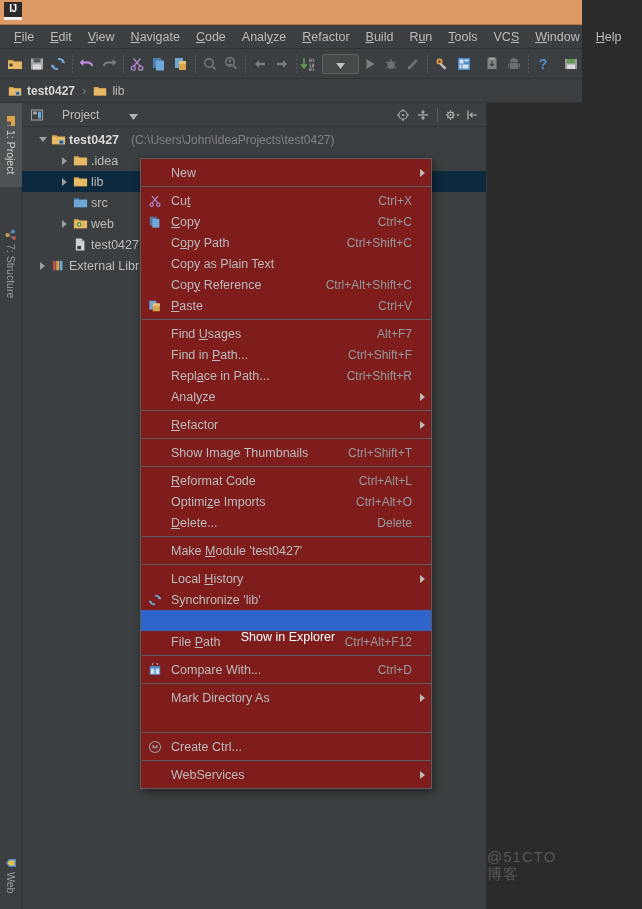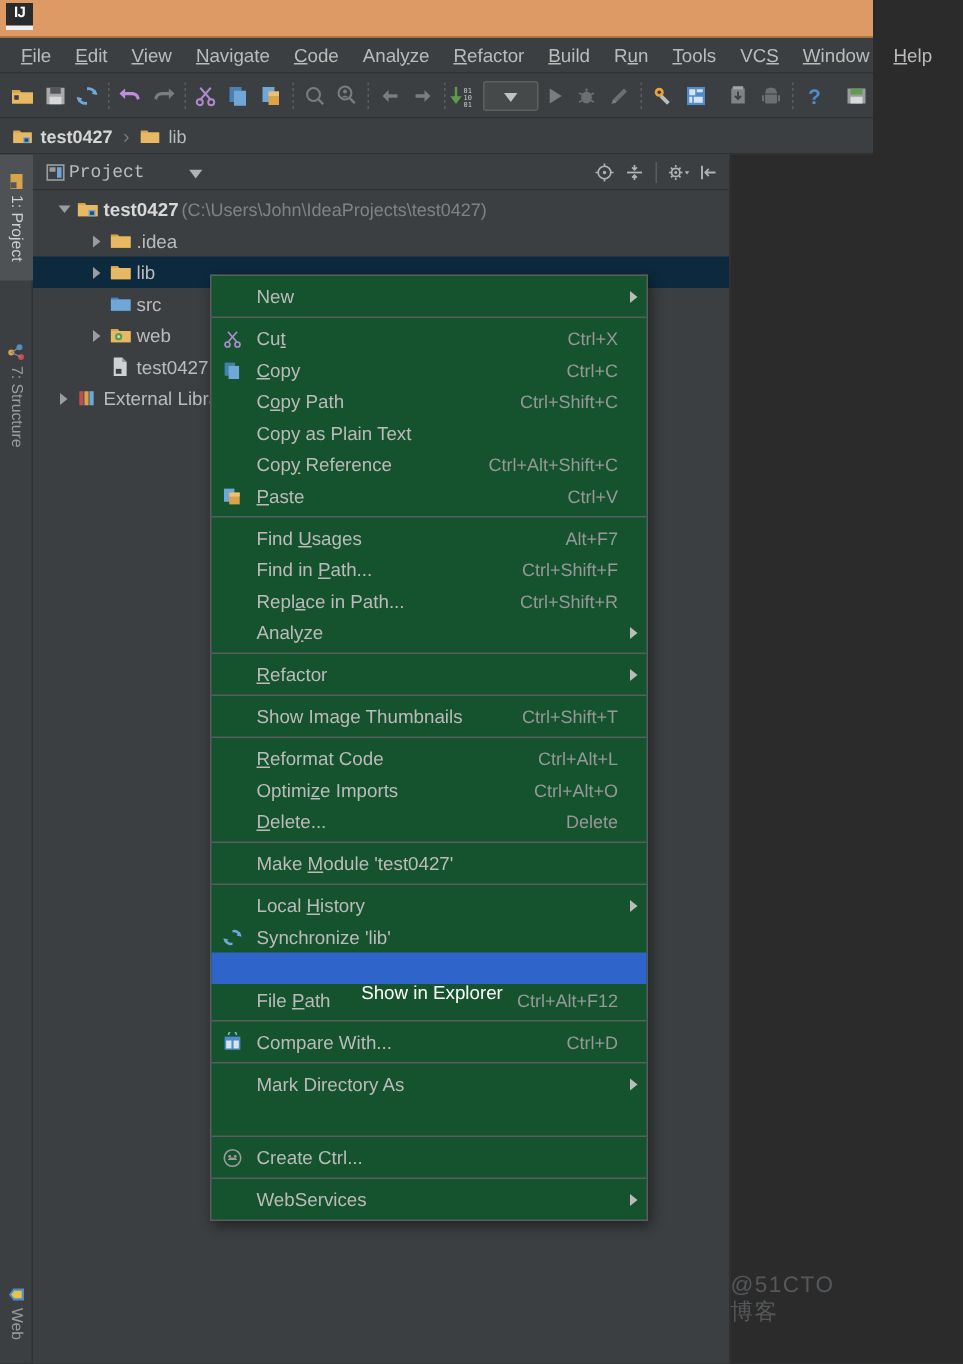--- a/index.html
+++ b/index.html
@@ -77,53 +77,53 @@
     padding: 4px 0;
   }
   .vtab.sel { background: #4e5254; color: #cfcfcf; }
   .vtab-ico { transform: rotate(90deg); display: block; }
 
   
   .projpanel { width: 465px; background: #3c3f41; display: flex; flex-direction: column; flex: none;
                border-right: 1px solid #2f3132; }
   .projhead { height: 24px; display: flex; align-items: center; background: #3c3f41;
               border-bottom: 1px solid #2f3132; padding: 0 4px; }
-  .projhead-title { color: #bbbbbb; font-size: 12px; margin-left: 2px; font-family: Liberation Mono, monospace; }
+  .projhead-title { color: #bbbbbb; font-size: 12px; margin-left: 18px; }
   .projhead-spacer { flex: 1; }
   .projhead-btn { width: 20px; height: 20px; display: flex; align-items: center; justify-content: center; }
   .hsep { width: 1px; height: 14px; background: #5a5d5f; margin: 0 4px; }
 
   .tree { flex: 1; background: #3c3f41; padding-top: 2px; position: relative; }
   .trow { height: 21px; display: flex; align-items: center; font-size: 12.5px; color: #bbbbbb;
           white-space: nowrap; padding-right: 6px; }
   .trow.sel { background: #0d293e; }
   .twist { width: 13px; height: 21px; display: flex; align-items: center; justify-content: center; flex: none; }
   .tri { width: 0; height: 0; border-left: 5px solid #9a9c9e; border-top: 4px solid transparent;
          border-bottom: 4px solid transparent; }
   .tri.open { border-left: 4px solid transparent; border-right: 4px solid transparent;
               border-top: 5px solid #9a9c9e; border-bottom: 0; }
   .tico { width: 18px; height: 21px; display: flex; align-items: center; justify-content: center; flex: none; }
   .tlabel { margin-left: 2px; }
   .tlabel.bold { font-weight: bold; color: #d8d8d8; }
-  .tpath { color: #808385; margin-left: 2px; font-size: 12px; }
+  .tpath { color: #808385; margin-left: 12px; font-size: 12px; }
 
   
   .editorarea { flex: 1; background: #2b2b2b; position: relative; }
   .watermark { position: absolute; right: 14px; bottom: 25px; color: #55585a;
                font-size: 15px; letter-spacing: 1px; }
 
   
   .webtab { position: absolute; left: 0; bottom: 12px; width: 22px;
             writing-mode: vertical-rl; color: #9a9c9e; font-size: 10.5px;
             display: flex; align-items: center; gap: 3px; padding: 4px 0; }
 
   
   .ctxmenu {
-    position: absolute; left: 140px; top: 183px; width: 292px;
-    background: #14532d; border: 1px solid #5a5d5f;
+    position: absolute; left: 140px; top: 158px; width: 292px;
+    background: #7f1d1d; border: 1px solid #5a5d5f;
     box-shadow: 2px 3px 8px rgba(0,0,0,.45);
     padding: 3px 0; z-index: 50;
   }
   .mi { height: 21px; display: flex; align-items: center; padding: 0 6px 0 4px;
         font-size: 12.5px; color: #bbbbbb; position: relative; }
   .mi.sel { background: #2f65ca; color: #ffffff; flex-direction: column; }
   .mi-ico { width: 20px; height: 20px; display: flex; align-items: center; justify-content: center; flex: none; }
   .mi-label { flex: 1; padding-left: 6px; }
   .mi-label .mn { text-decoration: underline; }
   .mi-accel { color: #969899; font-size: 12px; padding-left: 14px; }

